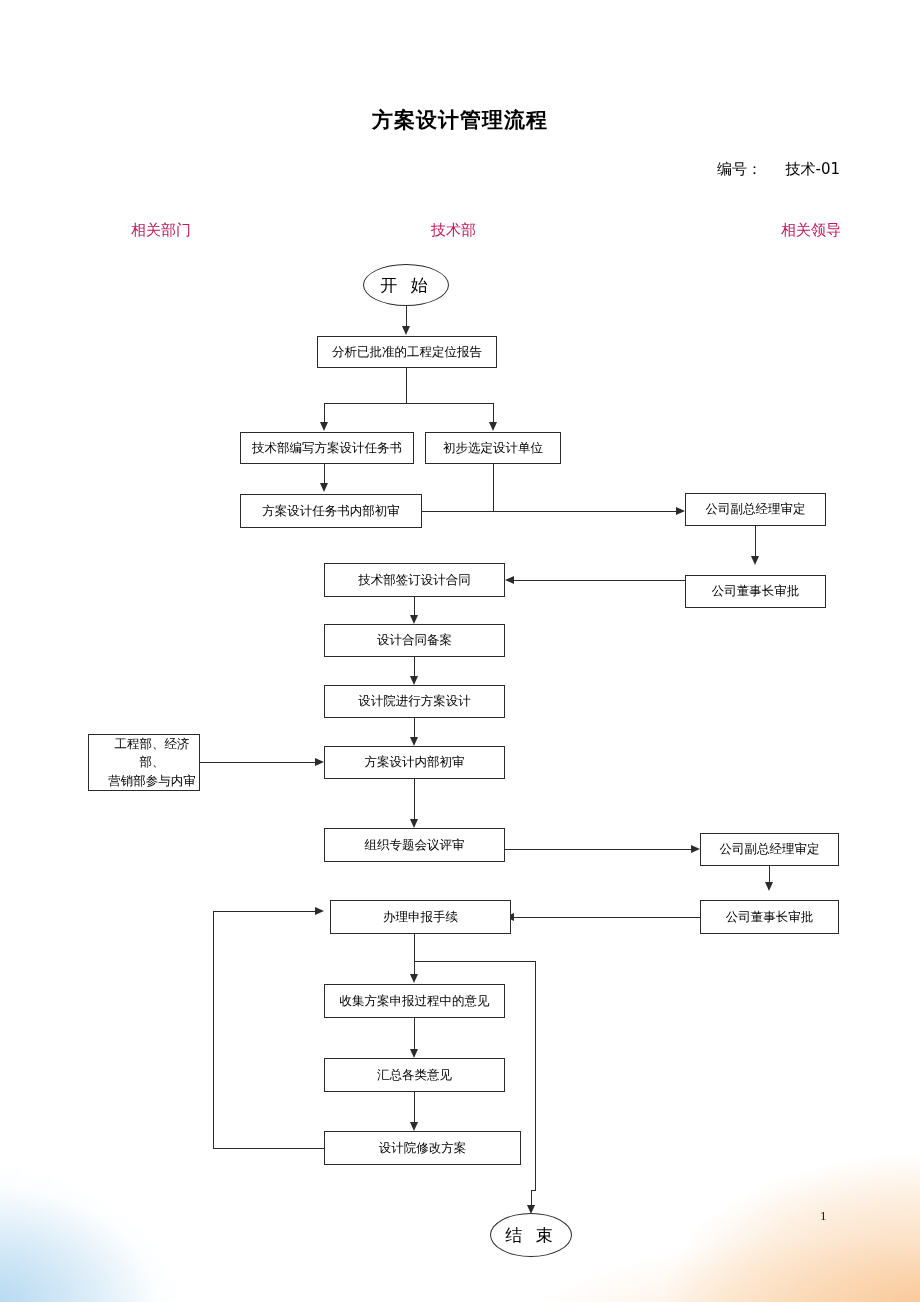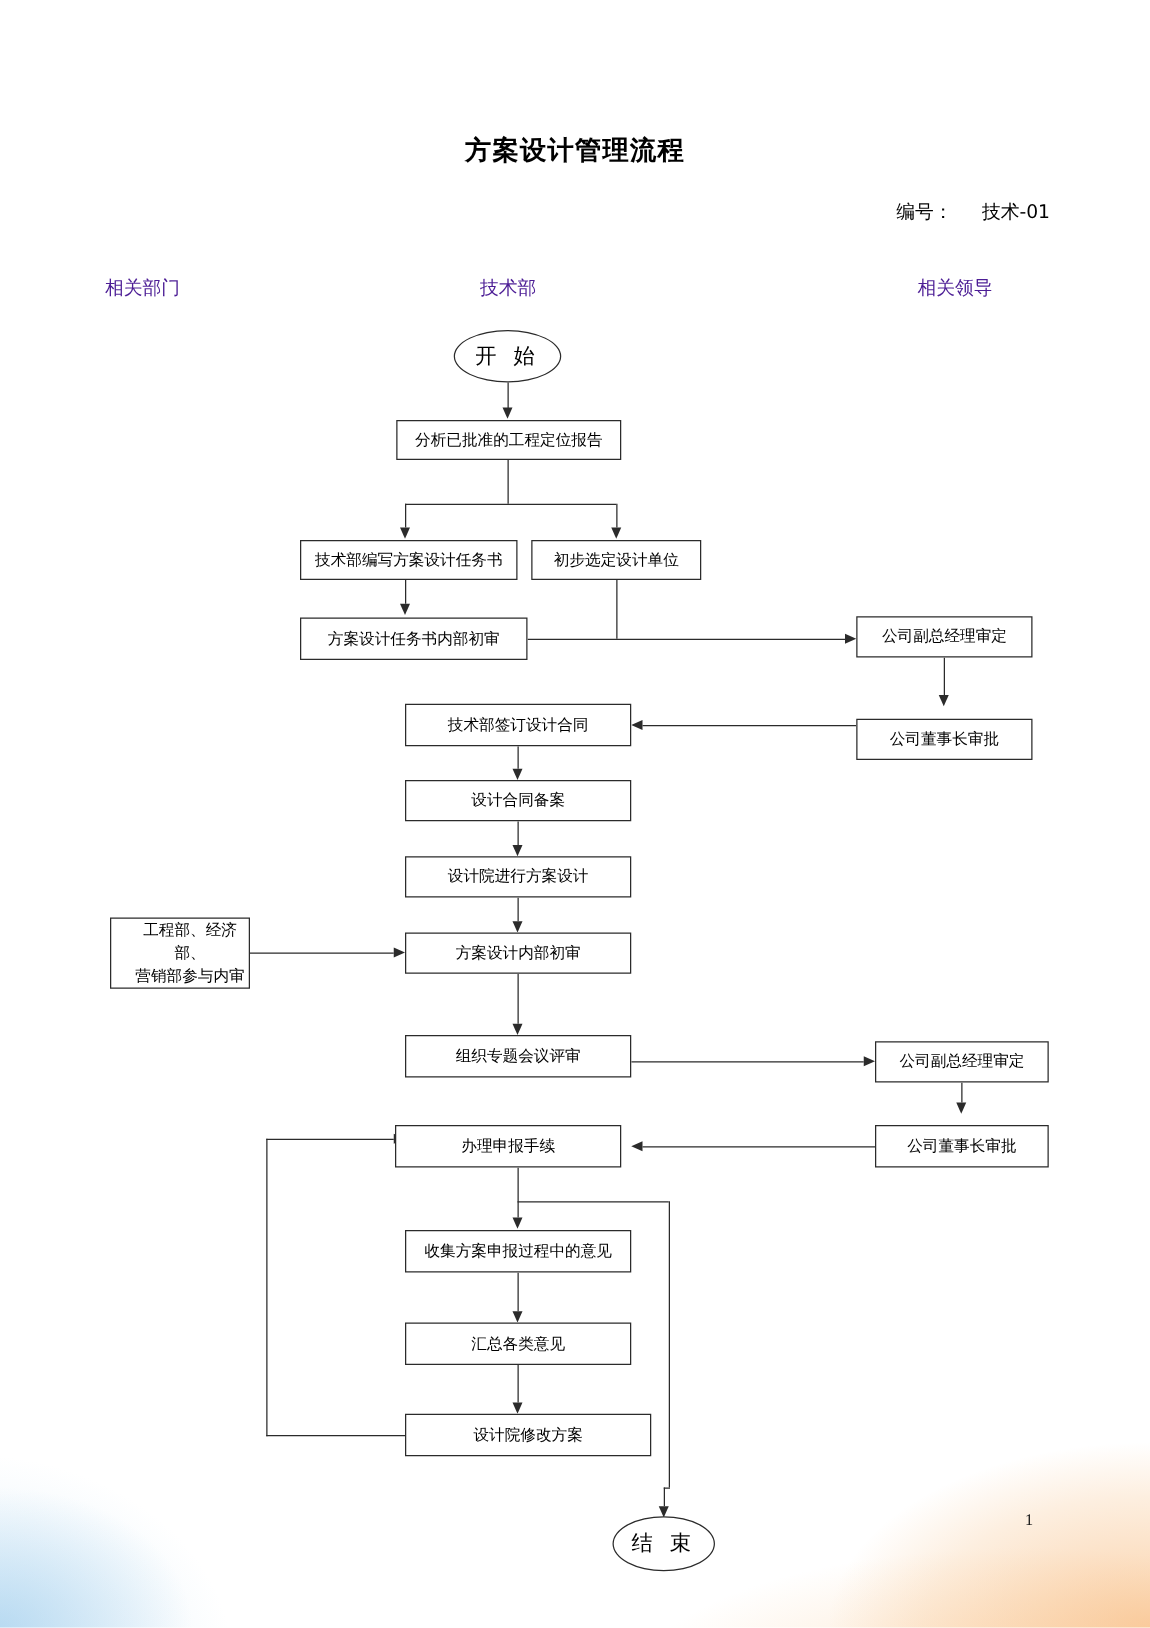--- a/index.html
+++ b/index.html
@@ -26,21 +26,21 @@
 
   
   #doc-title{
     position:absolute;left:0;top:106px;width:920px;text-align:center;
     font-size:21px;font-weight:bold;color:#000;letter-spacing:1px;
   }
   #doc-number{
     position:absolute;left:560px;top:160px;width:280px;text-align:right;
     font-size:15px;color:#000;
   }
-  .col-head{position:absolute;font-size:15px;color:#4c1d95;white-space:nowrap;}
+  .col-head{position:absolute;font-size:15px;color:#be185d;white-space:nowrap;margin-left:47px;}
   #col-head-0{left:84px;top:221px;}
   #col-head-1{left:384px;top:221px;}
   #col-head-2{left:734px;top:221px;}
 
   #page-number{
     position:absolute;left:820px;top:1208px;font-size:13px;color:#1b1b1b;
     font-family:"Liberation Serif",serif;
   }
 
   
@@ -161,20 +161,20 @@
   <div class="node" style="left:685px;top:575px;width:141px;height:33px;">公司董事长审批</div>
   <div class="node" style="left:324px;top:563px;width:181px;height:34px;">技术部签订设计合同</div>
   <div class="node" style="left:324px;top:624px;width:181px;height:33px;">设计合同备案</div>
   <div class="node" style="left:324px;top:685px;width:181px;height:33px;">设计院进行方案设计</div>
   <div class="node" style="left:88px;top:734px;width:112px;height:57px;padding-left:16px;">工程部、经济部、
 营销部参与内审</div>
   <div class="node" style="left:324px;top:746px;width:181px;height:33px;">方案设计内部初审</div>
   <div class="node" style="left:324px;top:828px;width:181px;height:34px;">组织专题会议评审</div>
   <div class="node" style="left:700px;top:833px;width:139px;height:33px;">公司副总经理审定</div>
   <div class="node" style="left:700px;top:900px;width:139px;height:34px;">公司董事长审批</div>
-  <div class="node" style="left:316px;top:900px;width:181px;height:34px;">办理申报手续</div>
+  <div class="node" style="left:330px;top:900px;width:181px;height:34px;">办理申报手续</div>
   <div class="node" style="left:324px;top:984px;width:181px;height:34px;">收集方案申报过程中的意见</div>
   <div class="node" style="left:324px;top:1058px;width:181px;height:34px;text-align:center;">汇总各类意见</div>
   <div class="node" style="left:324px;top:1131px;width:197px;height:34px;">设计院修改方案</div>
   <div class="node terminal" style="left:490px;top:1213px;width:82px;height:44px;">结 束</div>
 
   <div id="page-number">1</div>
 </div>
 
 </body></html>

